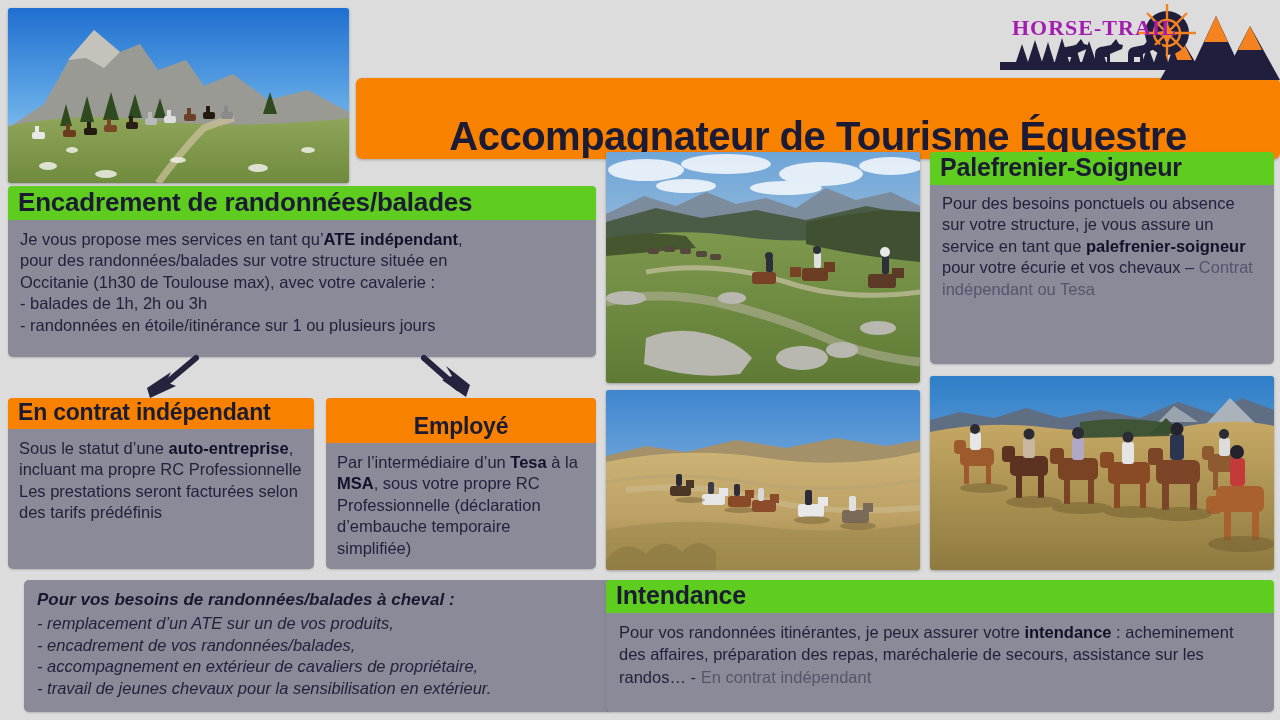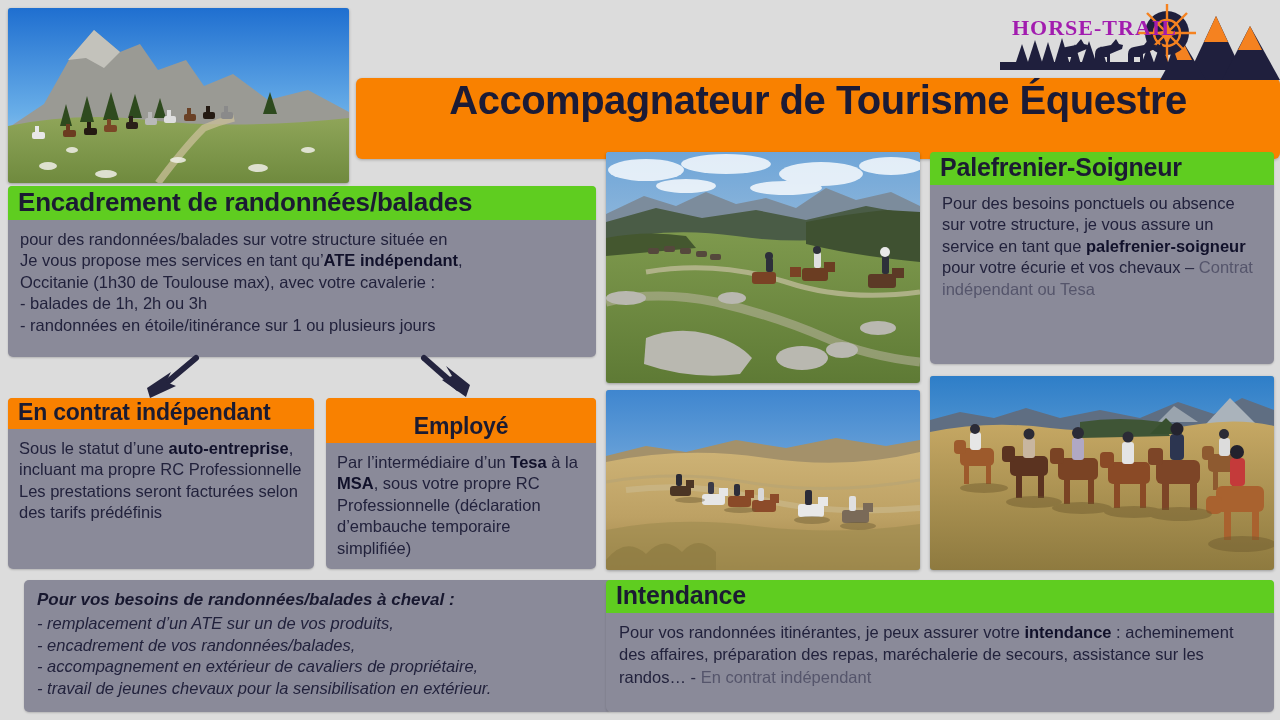--- a/index.html
+++ b/index.html
@@ -24,21 +24,21 @@
   .body b{font-weight:bold;color:#11112a;}
   .dim{color:#55556b;}
   .sep{color:#2b2b44;}
 
   
   #photo-mountain{position:absolute;left:8px;top:8px;width:341px;height:175px;
     border-radius:3px;overflow:hidden;box-shadow:0 1px 3px rgba(0,0,0,.3);}
 
   
   #title-bar{position:absolute;left:356px;top:78px;width:924px;height:81px;
-    background:#f98100;border-radius:6px;display:flex;align-items:flex-start;
+    background:#f98100;border-radius:6px;display:flex;align-items:flex-end;
     justify-content:center;box-shadow:0 1px 3px rgba(0,0,0,.25);}
   #title-bar .t{color:#1b1b36;font-size:40px;font-weight:bold;letter-spacing:-.5px;
     white-space:nowrap;}
 
   
   #logo{position:absolute;left:1000px;top:0px;width:280px;height:80px;}
   #logo .wordmark{position:absolute;left:12px;top:6px;font-family:"Liberation Serif",serif;
     font-weight:bold;color:#a21caf;font-size:22px;letter-spacing:1px;z-index:3;margin-top:9px;}
 
   
@@ -178,24 +178,24 @@
         <path d="M95 66 l0 -12 q0 -6 6 -7 l10 -2 l5 -6 l3 5 l4 1 l-1 4 l-5 2 l-7 3 l0 12 l-3 0 l0 -9 l-6 0 l0 9 z"></path>
         <path d="M128 66 l0 -12 q0 -6 6 -7 l10 -2 l5 -6 l3 5 l4 1 l-1 4 l-5 2 l-7 3 l0 12 l-3 0 l0 -9 l-6 0 l0 9 z"></path>
       </g>
     </svg>
     <span class="wordmark">HORSE-TRAIL</span>
   </div>
 
   <div class="panel" style="left:8px;top:186px;width:588px;height:171px;">
     <div class="hdr green" style="padding:3px 10px 5px;font-size:26px;">Encadrement de randonnées/balades</div>
     <div class="body" style="padding:9px 12px 0;font-size:16.5px;">
-      <div>pour des randonnées/balades sur votre structure située en</div>
       <div>
         <span>Je vous propose mes services en tant qu’</span><b>ATE indépendant</b><span>,</span>
       </div>
+      <div>pour des randonnées/balades sur votre structure située en</div>
       <div>Occitanie (1h30 de Toulouse max), avec votre cavalerie :</div>
       <div>- balades de 1h, 2h ou 3h</div>
       <div>- randonnées en étoile/itinérance sur 1 ou plusieurs jours</div>
     </div>
   </div>
 
   <div class="photo" style="left:606px;top:152px;width:314px;height:231px;">
     <svg viewBox="0 0 314 231" preserveAspectRatio="none">
       <defs>
         <linearGradient id="sky2" x1="0" y1="0" x2="0" y2="1">

